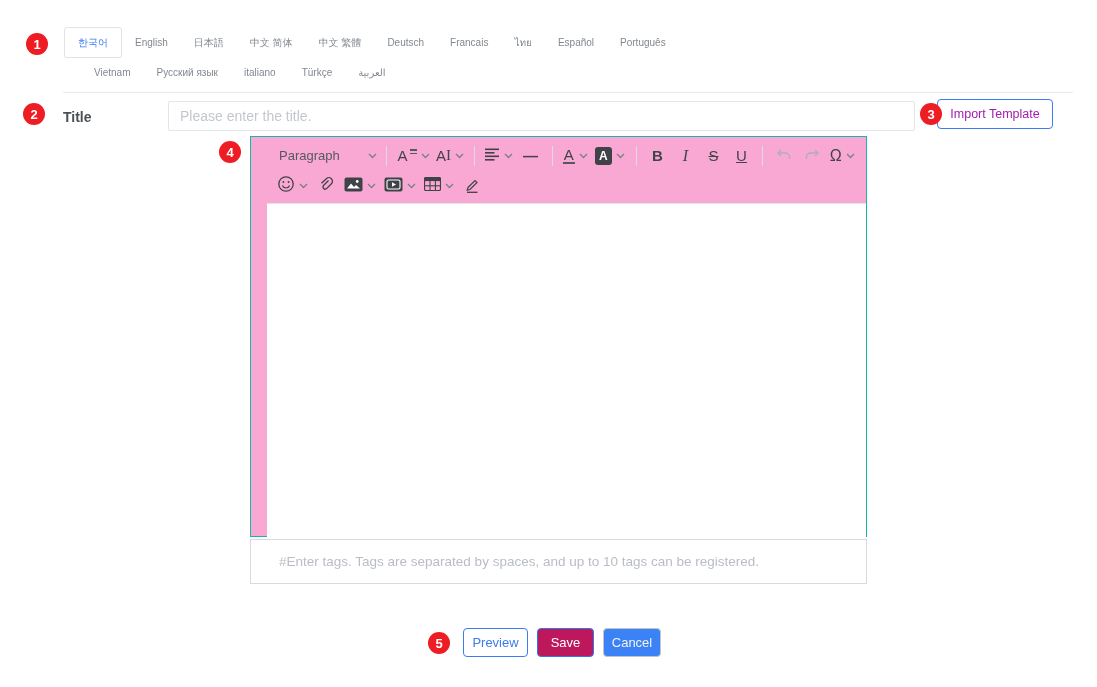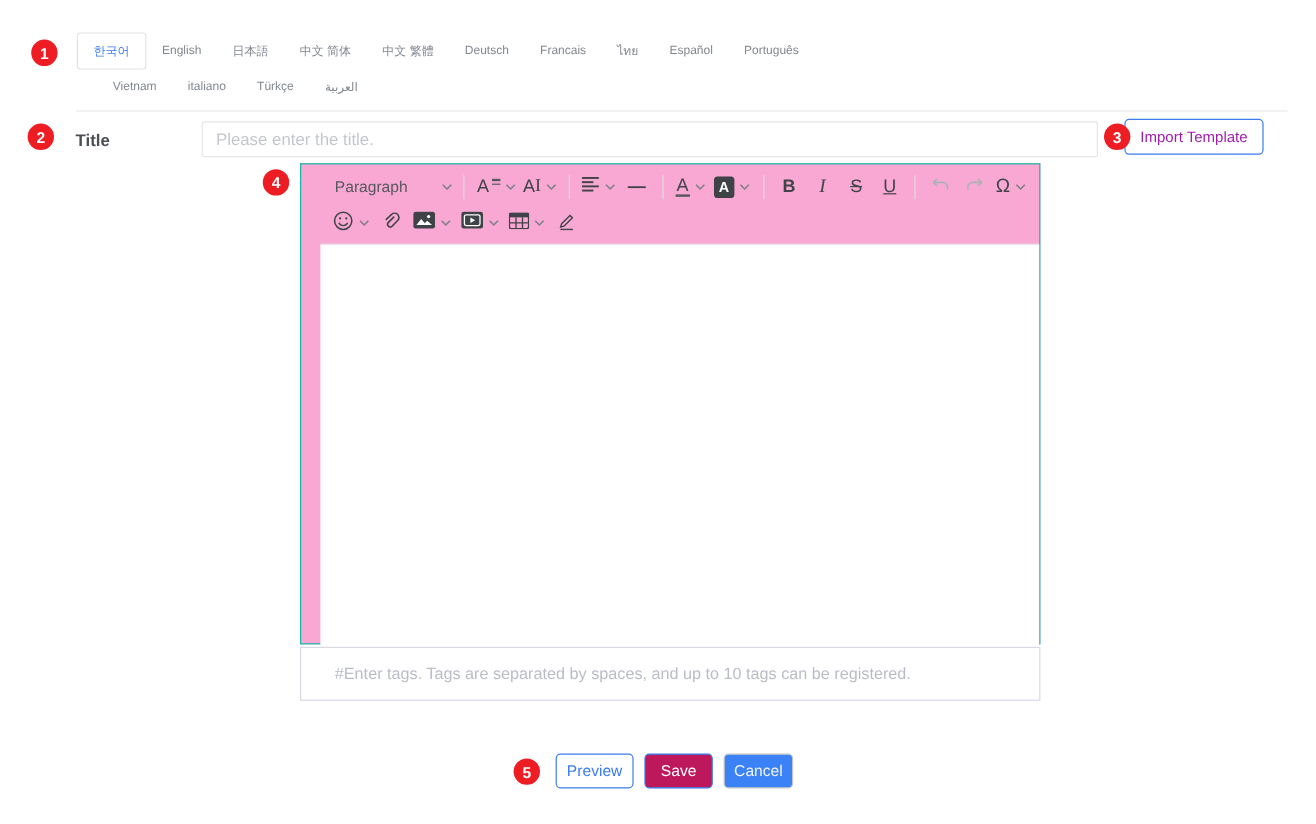--- a/index.html
+++ b/index.html
@@ -177,20 +177,21 @@
   <div class="tab">中文 繁體</div>
   <div class="tab">Deutsch</div>
   <div class="tab">Francais</div>
   <div class="tab">ไทย</div>
   <div class="tab">Español</div>
   <div class="tab">Português</div>
 </div>
 
 <div class="tabs-row tabs-row-2">
   <div class="tab">Vietnam</div>
+  <div class="tab">Русский язык</div>
   <div class="tab">italiano</div>
   <div class="tab">Türkçe</div>
   <div class="tab">العربية</div>
 </div>
 
 <div class="tabs-divider"></div>
 
 <div class="title-label">Title</div>
 <input class="title-input" type="text" placeholder="Please enter the title." style="">
 <button class="import-template-btn">Import Template</button>

